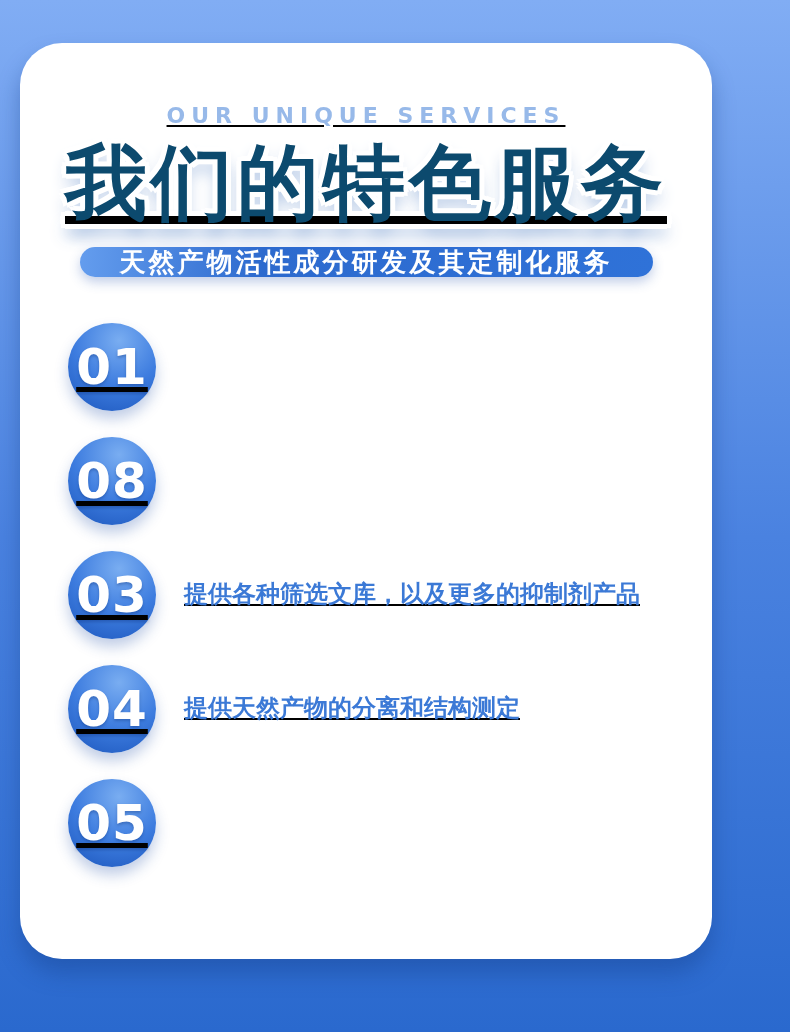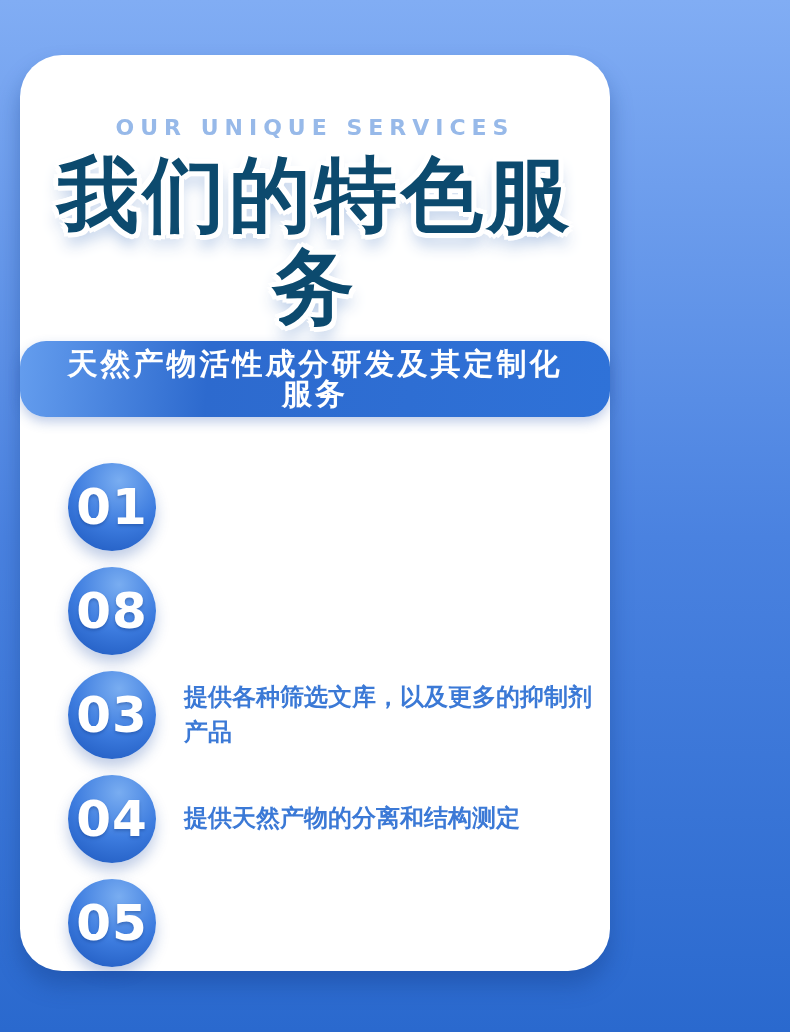--- a/index.html
+++ b/index.html
@@ -8,26 +8,27 @@
     height: 1032px;
     position: relative;
     overflow: hidden;
     background: linear-gradient(180deg, #81adf4 0%, #4a82e0 52%, #2a69ce 100%);
     font-family: "DejaVu Sans", sans-serif;
   }
 
   .card {
     position: absolute;
     left: 20px;
-    top: 55px;
-    width: 590px;
+    top: 43px;
+    width: 692px;
     height: 916px;
     background: #ffffff;
     border-radius: 42px;
     box-shadow: 0 14px 22px rgba(21, 62, 138, 0.40);
+    text-decoration: underline;
   }
 
   .header { text-align: center; padding-top: 60px; }
 
   .eyebrow {
     color: #97b9e9;
     font-size: 22px;
     font-weight: bold;
     letter-spacing: 6px;
     line-height: 26px;
@@ -44,37 +45,37 @@
     text-shadow:
       -4px -4px 0 #ffffff,  4px -4px 0 #ffffff,
       -4px  4px 0 #ffffff,  4px  4px 0 #ffffff,
        0   -5px 0 #ffffff,  0    5px 0 #ffffff,
       -5px  0   0 #ffffff,  5px  0   0 #ffffff,
        0   11px 16px rgba(160, 185, 222, 0.95);
   }
 
   .banner {
     display: inline-block;
-    margin-top: 8px;
-    padding: 8px 40px;
+    margin-top: 18px;
+    padding: 0 40px;
     border-radius: 26px;
     background: linear-gradient(95deg, #649dee 0%, #2d6ace 32%, #2f72d8 100%);
     color: #ffffff;
-    font-size: 30px;
+    font-size: 26px;
     font-weight: bold;
     letter-spacing: 3px;
     line-height: 30px;
     box-shadow: 0 5px 12px rgba(45, 90, 180, 0.30);
   }
 
   .services {
     margin: 46px 0 0 48px;
     display: flex;
     flex-direction: column;
-    gap: 16px;
+    gap: 26px;
   }
 
   .service-row {
     display: flex;
     align-items: center;
     gap: 28px;
     min-height: 88px;
   }
 
   .badge {

